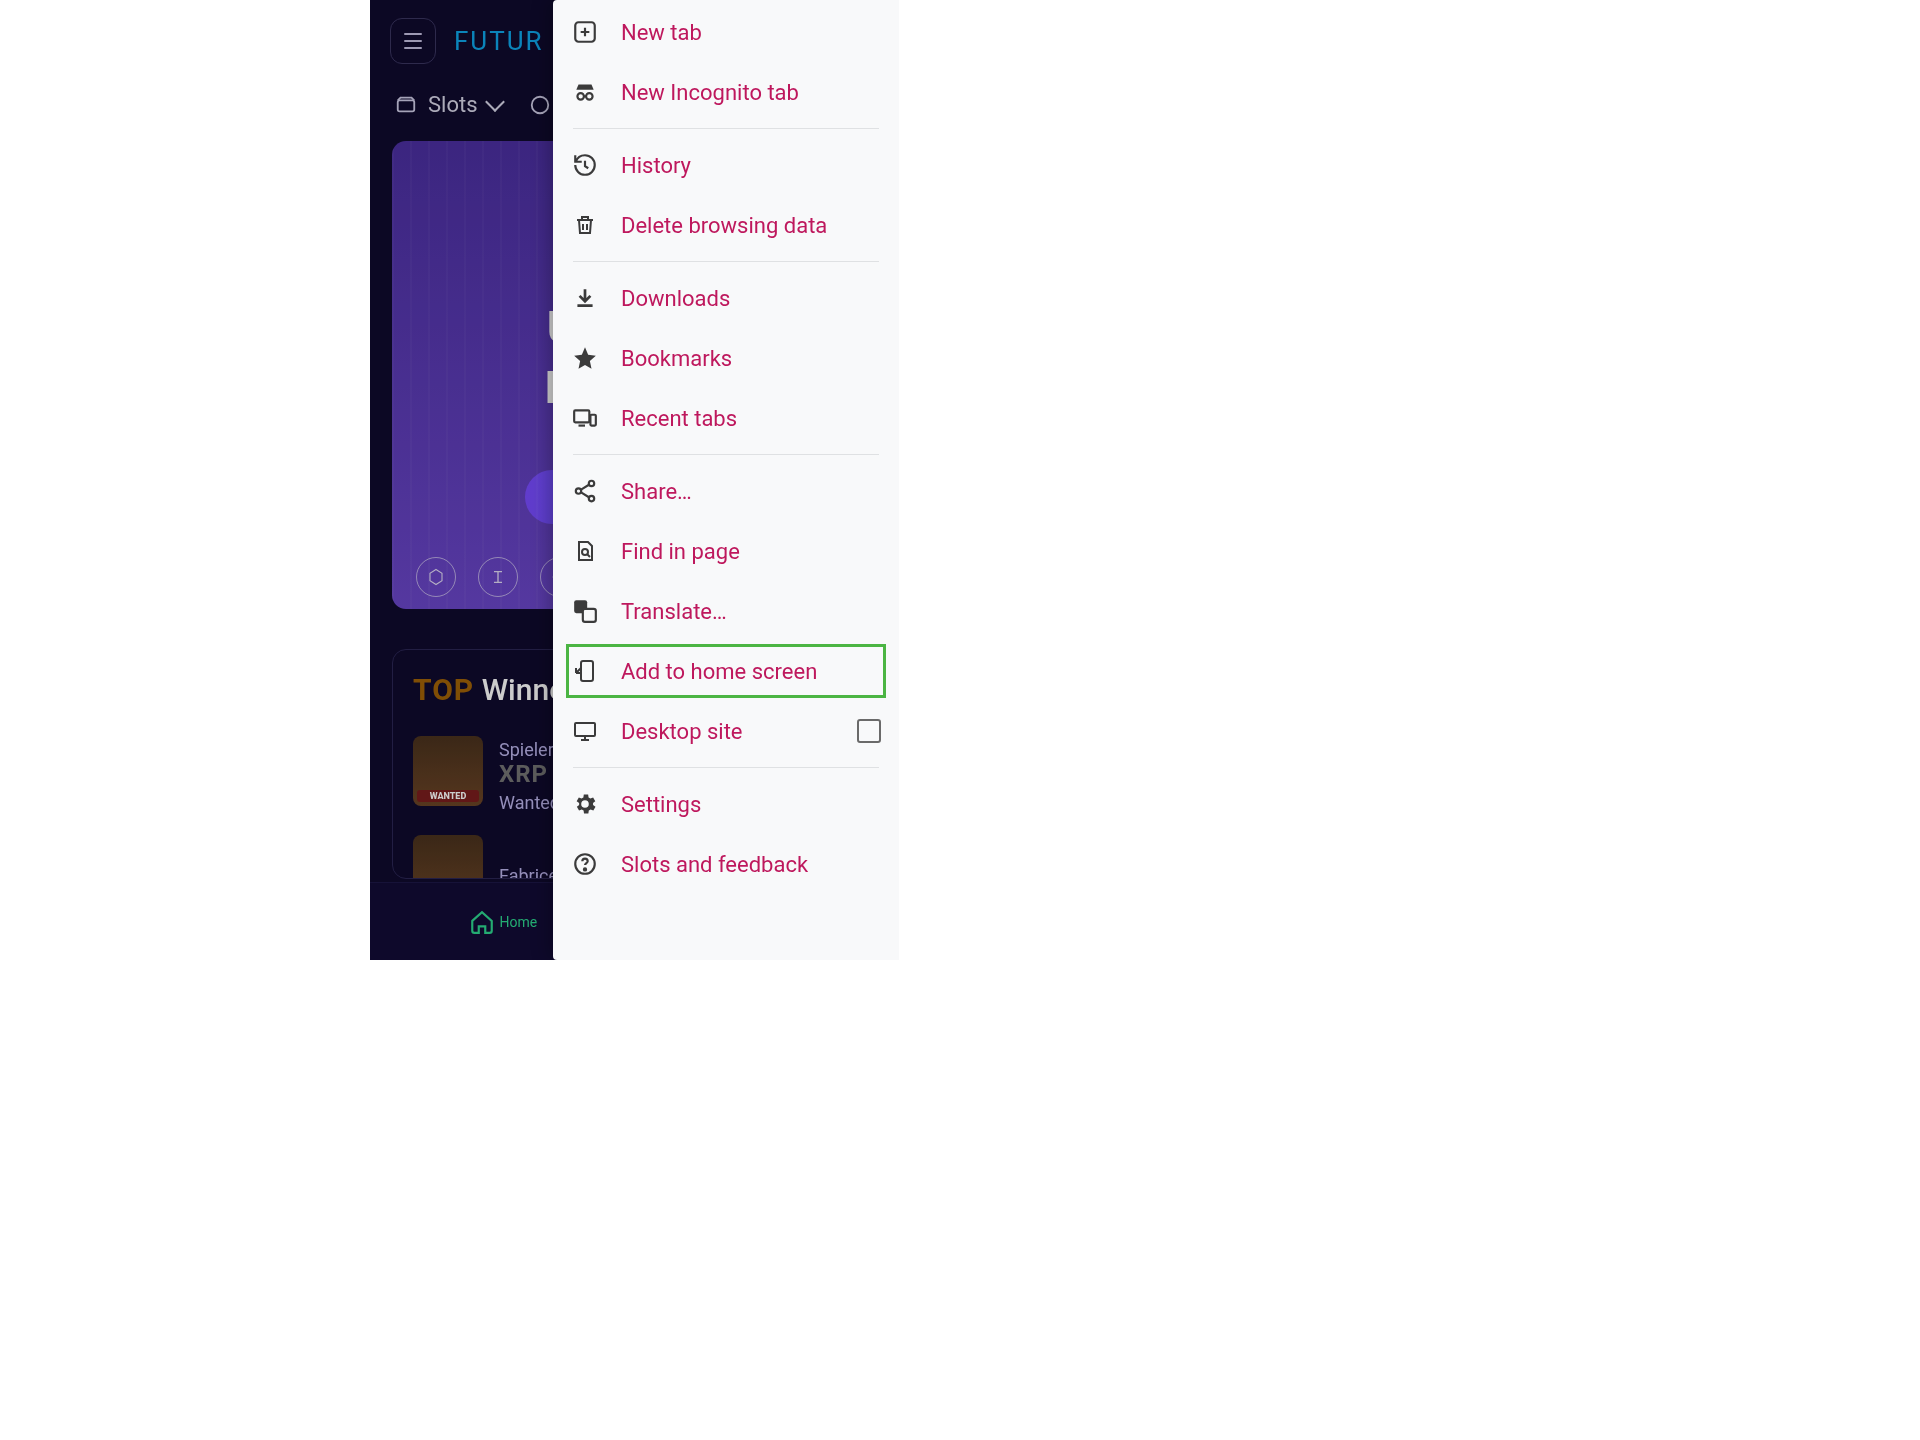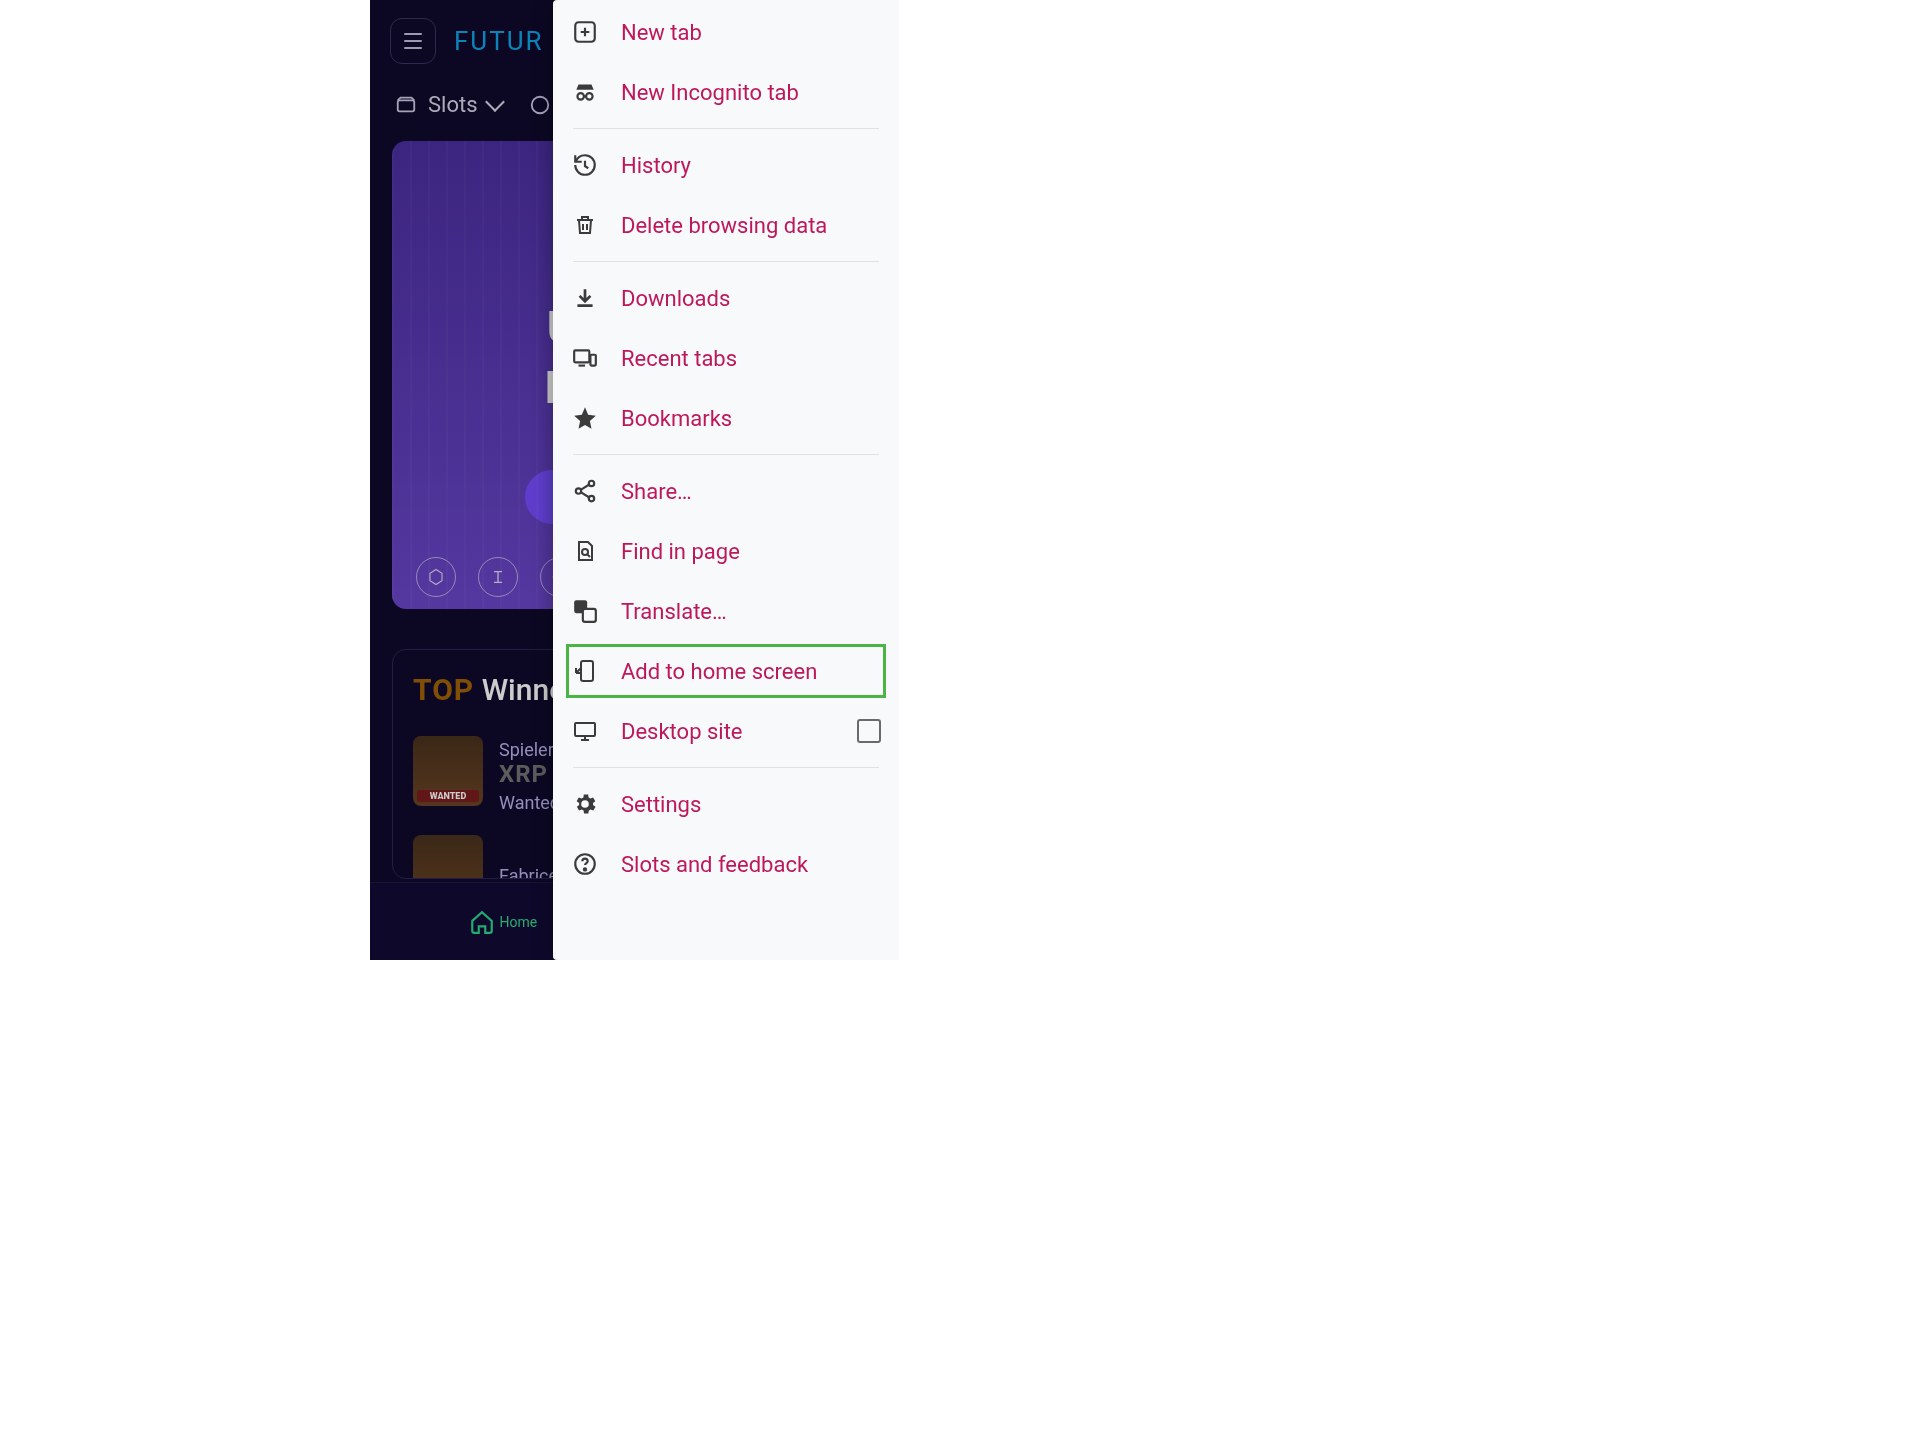--- a/index.html
+++ b/index.html
@@ -329,38 +329,38 @@
       <span class="mi-icon">
         <svg width="26" height="26" viewBox="0 0 24 24" fill="none" stroke="currentColor" stroke-width="2.5">
             <path d="M5 19h14M12 4v11M7 10l5 5 5-5"></path>
           </svg>
       </span>
       <span>Downloads</span>
     </div>
 
     <div class="menu-item">
       <span class="mi-icon">
+        <svg width="26" height="26" viewBox="0 0 24 24" fill="currentColor">
+            <path d="M12 2l2.9 6.9L22 10l-5.5 4.8L18 22l-6-3.6L6 22l1.5-7.2L2 10l7.1-1.1z"></path>
+          </svg>
+      </span>
+      <span>Bookmarks</span>
+    </div>
+
+    <div class="menu-item">
+      <span class="mi-icon">
         <svg width="28" height="26" viewBox="0 0 24 24" fill="none" stroke="currentColor" stroke-width="2">
             <rect x="2" y="5" width="14" height="11" rx="1"></rect>
             <path d="M6 19h6"></path>
             <rect x="17" y="9" width="5" height="10" rx="1"></rect>
           </svg>
       </span>
       <span>Recent tabs</span>
     </div>
 
-    <div class="menu-item">
-      <span class="mi-icon">
-        <svg width="26" height="26" viewBox="0 0 24 24" fill="currentColor">
-            <path d="M12 2l2.9 6.9L22 10l-5.5 4.8L18 22l-6-3.6L6 22l1.5-7.2L2 10l7.1-1.1z"></path>
-          </svg>
-      </span>
-      <span>Bookmarks</span>
-    </div>
-
     <div class="menu-sep"></div>
 
     <div class="menu-item">
       <span class="mi-icon">
         <svg width="26" height="26" viewBox="0 0 24 24" fill="none" stroke="currentColor" stroke-width="2">
             <circle cx="18" cy="5" r="2.5"></circle>
             <circle cx="6" cy="12" r="2.5"></circle>
             <circle cx="18" cy="19" r="2.5"></circle>
             <path d="M8 11l8-5M8 13l8 5"></path>
           </svg>

